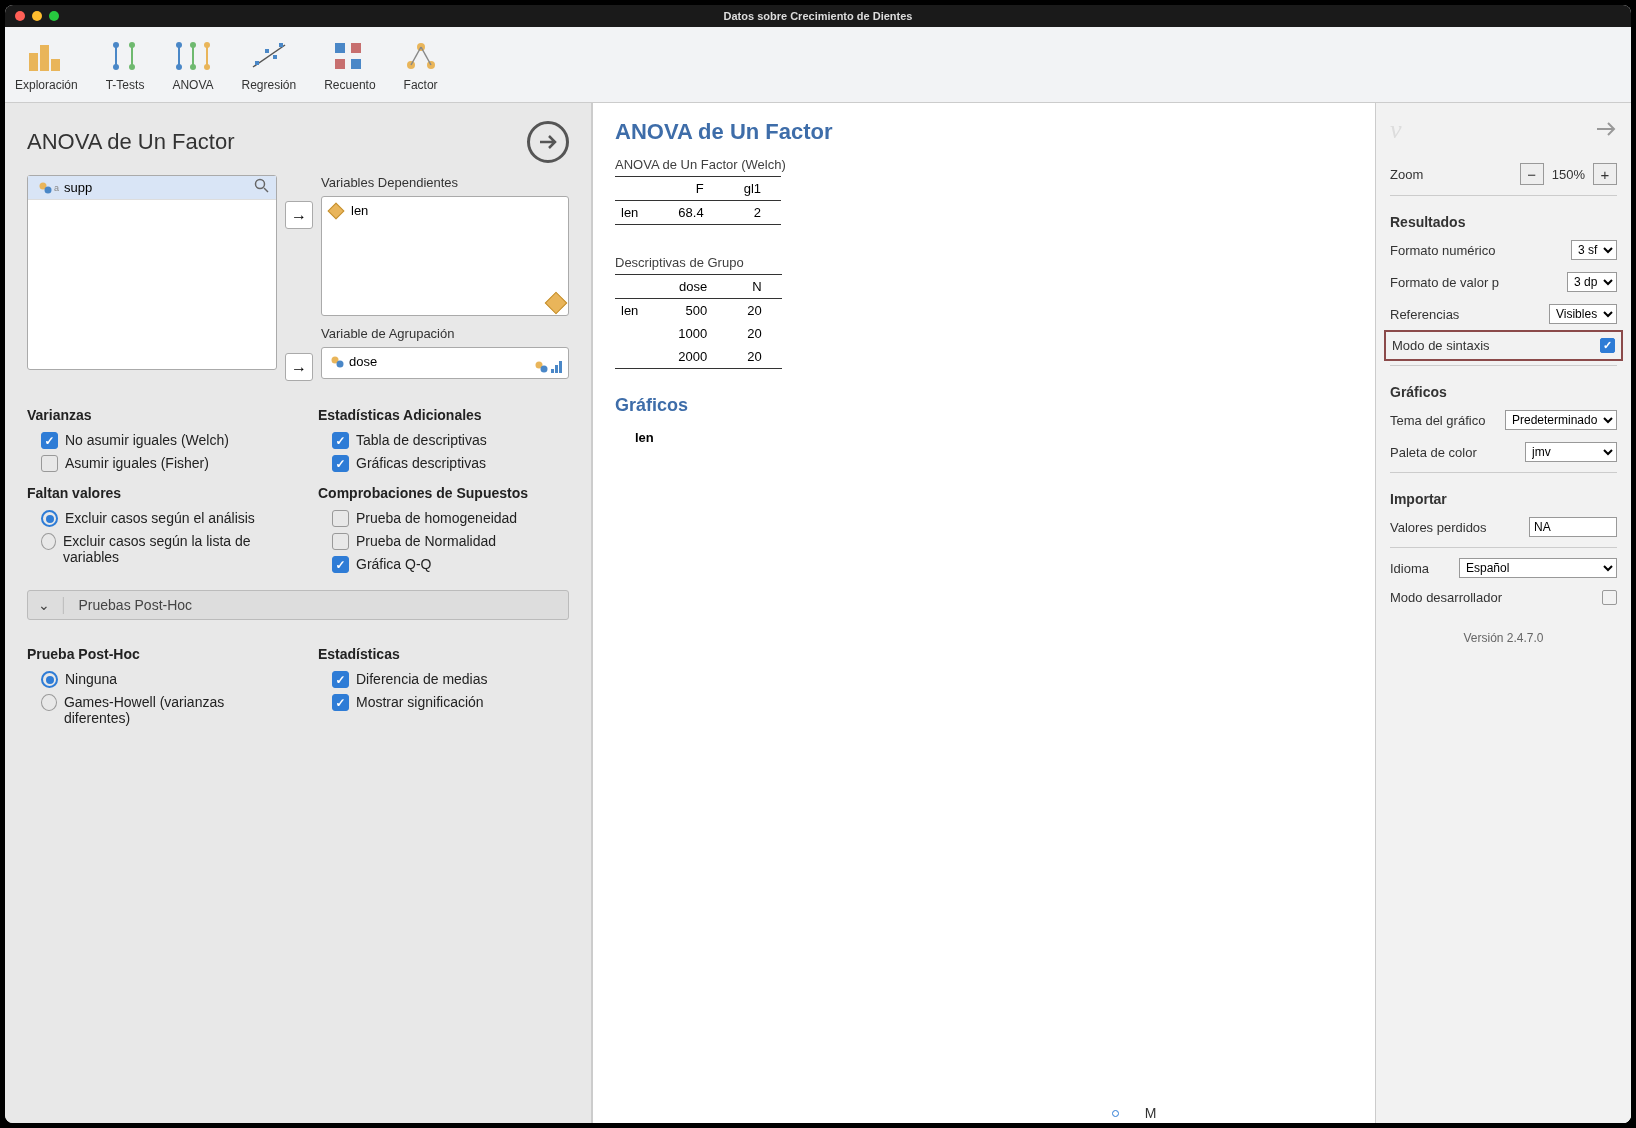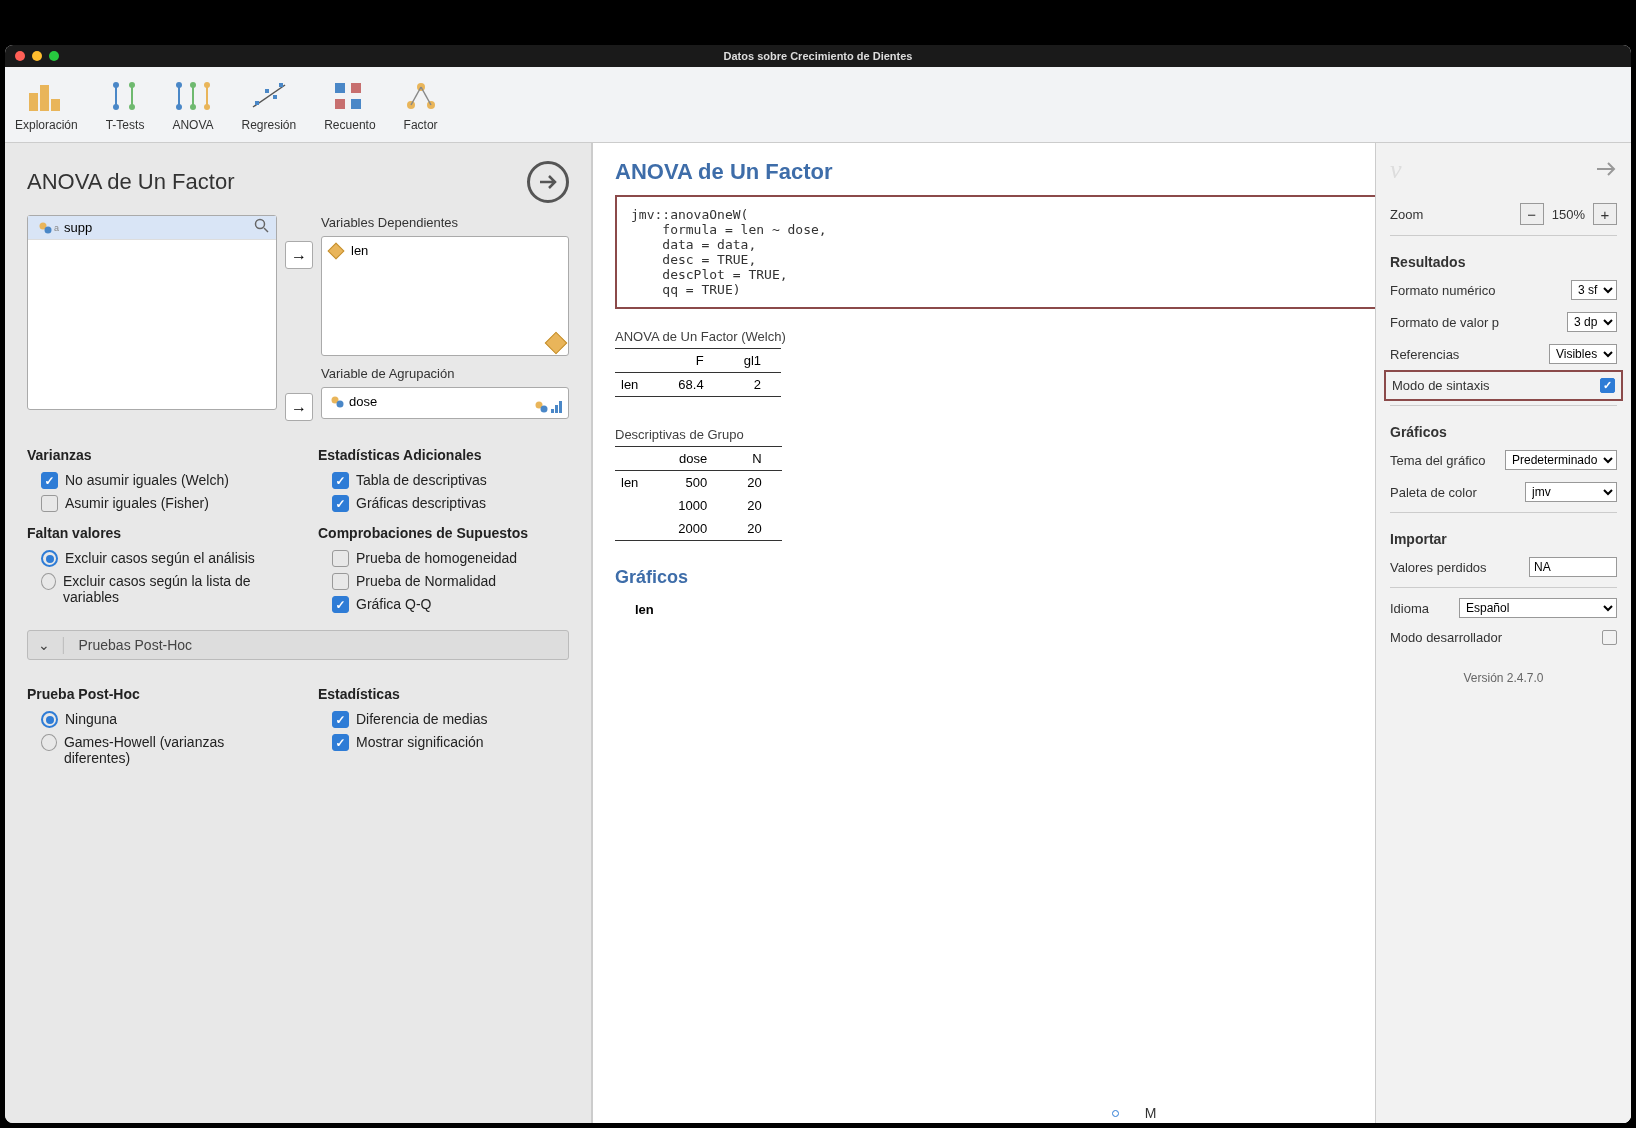--- a/index.html
+++ b/index.html
@@ -1,17 +1,17 @@
 <!DOCTYPE html>
 <html><head>
 <meta charset="utf-8">
 <style>
 * { box-sizing: border-box; margin: 0; padding: 0; font-family: -apple-system, "Segoe UI", Arial, sans-serif; }
 body { background: #000; width: 1310px; height: 903px; overflow: hidden; font-size: 14px; }
-.window { position: absolute; top: 5px; left: 5px; right: 5px; bottom: 5px; background: #fff; border-radius: 8px; overflow: hidden; display: flex; flex-direction: column; margin-top: 40px; }
+.window { position: absolute; top: 5px; left: 5px; right: 5px; bottom: 5px; background: #fff; border-radius: 8px; overflow: hidden; display: flex; flex-direction: column; }
 .titlebar { height: 22px; background: #1a1a1a; display: flex; align-items: center; padding: 0 10px; position: relative; }
 .traffic { display: flex; gap: 7px; }
 .tl { width: 10px; height: 10px; border-radius: 50%; }
 .tl.r { background: #ff5f56; } .tl.y { background: #ffbd2e; } .tl.g { background: #27c93f; }
 .titlebar-title { position: absolute; left: 0; right: 0; text-align: center; color: #ddd; font-size: 11px; font-weight: 600; pointer-events: none; }
 .menubar { height: 38px; background: #3e6da9; display: flex; align-items: stretch; color: #fff; }
 .hamburger { width: 50px; display: flex; align-items: center; justify-content: center; cursor: pointer; }
 .hamburger svg { width: 20px; height: 16px; }
 .menu-tab { padding: 0 22px; display: flex; align-items: center; font-size: 14px; cursor: pointer; }
 .menu-tab.active { background: #fff; color: #333; }
@@ -310,26 +310,20 @@
                 <span class="cb ck"></span>
                 <span>Mostrar significación</span>
               </div>
           </div>
         </div>
       </div>
     </div>
 
     <div class="results-panel" style="position:relative">
       <div class="res-title">ANOVA de Un Factor</div>
-      <div class="code-box">jmv::anovaOneW(
-    formula = len ~ dose,
-    data = data,
-    desc = TRUE,
-    descPlot = TRUE,
-    qq = TRUE)</div>
       <div class="tbl-title">ANOVA de Un Factor (Welch)</div>
       <table class="rtable">
         <tbody>
             <tr>
               <th></th>
               <th>F</th>
               <th>gl1</th>
             </tr>
         <tr>
               <td>len</td>

